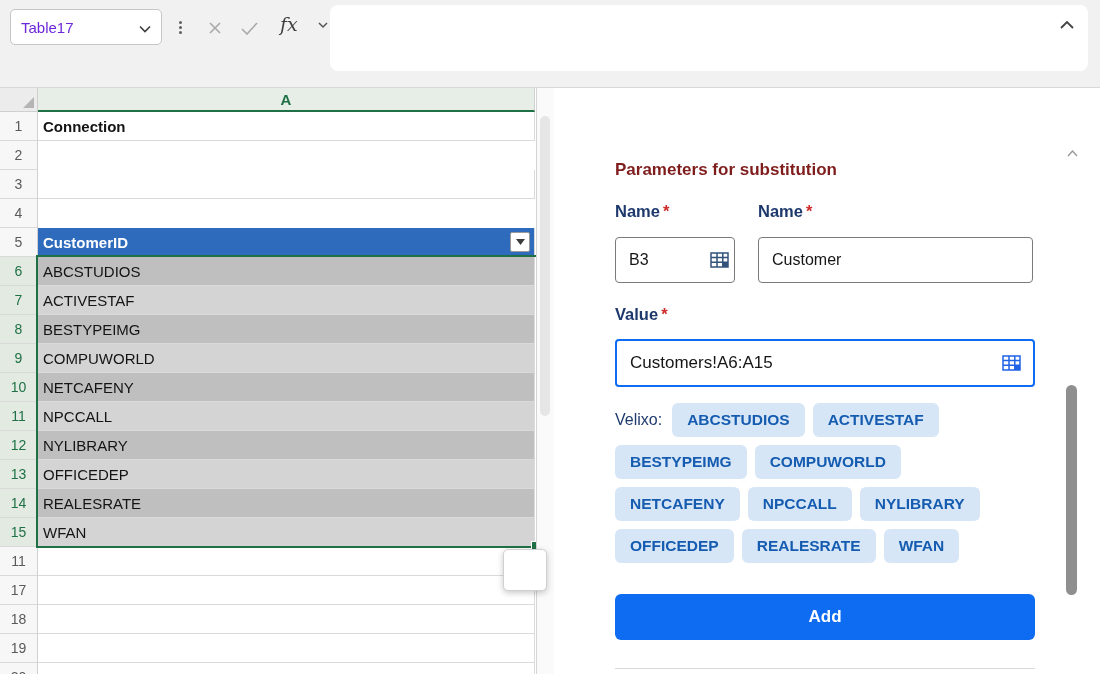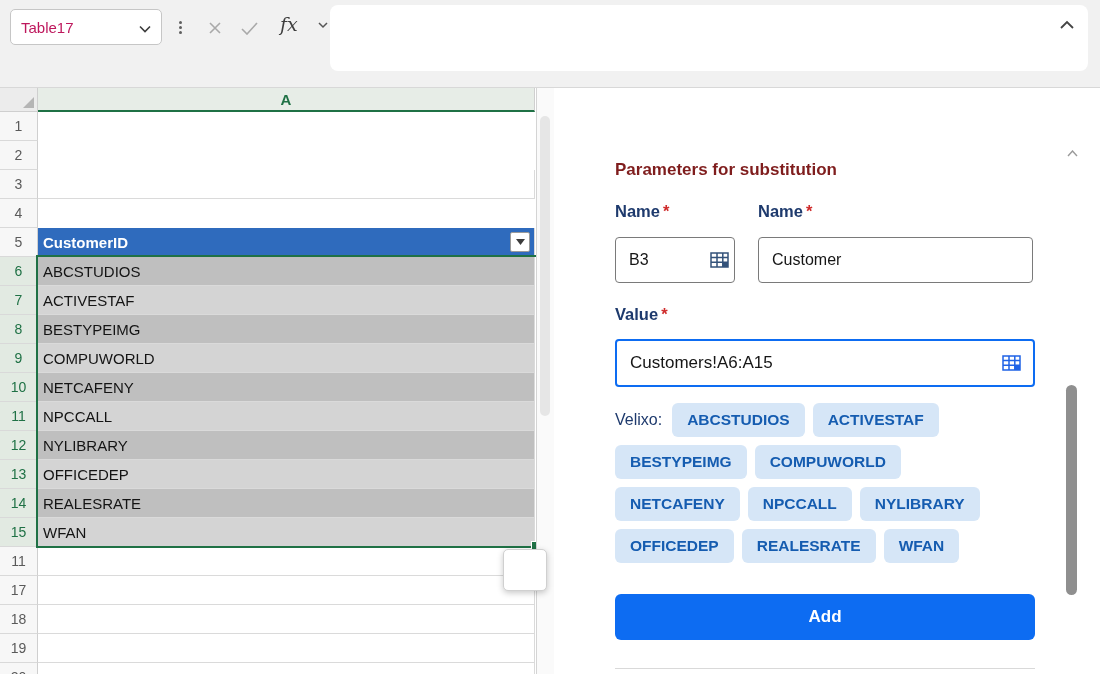--- a/index.html
+++ b/index.html
@@ -4,21 +4,21 @@
 <style>
   html,body{margin:0;padding:0;width:1100px;height:674px;overflow:hidden;
     font-family:"Liberation Sans","DejaVu Sans",sans-serif;background:#fff;}
   .app{position:relative;width:1100px;height:674px;overflow:hidden;}
 
   
   .topbar{position:absolute;left:0;top:0;width:1100px;height:88px;background:#f1f1f1;
     border-bottom:1px solid #d8d8d8;box-sizing:border-box;}
   .namebox{position:absolute;left:10px;top:9px;width:152px;height:36px;background:#fff;
     border:1px solid #c6c6c6;border-radius:5px;box-sizing:border-box;display:flex;
-    align-items:center;justify-content:space-between;padding:0 10px;font-size:15px;color:#be185d;cursor:default;}
+    align-items:center;justify-content:space-between;padding:0 10px;font-size:15px;color:#6d28d9;cursor:default;}
   .kebab{position:absolute;left:172px;top:15px;width:16px;height:24px;display:flex;flex-direction:column;
     align-items:center;justify-content:center;gap:2px;}
   .kebab i{width:3px;height:3px;border-radius:50%;background:#5f5f5f;}
   .tbtn{position:absolute;top:15px;width:26px;height:26px;display:flex;align-items:center;justify-content:center;}
   .fxwrap{position:absolute;left:280px;top:13px;display:flex;align-items:center;gap:20px;}
   .fx{font-family:"DejaVu Serif",serif;font-style:italic;font-size:19px;color:#3f3f3f;}
   .fbar{position:absolute;left:330px;top:5px;width:758px;height:66px;background:#fff;border-radius:8px;}
   .fbar-expand{position:absolute;right:10px;top:8px;width:22px;height:22px;display:flex;align-items:center;justify-content:center;}
 
   
@@ -149,20 +149,21 @@
     <div class="rh sel" style="top:343px">12</div>
     <div class="rh sel" style="top:372px">13</div>
     <div class="rh sel" style="top:401px">14</div>
     <div class="rh sel" style="top:430px">15</div>
     <div class="rh" style="top:459px">11</div>
     <div class="rh" style="top:488px">17</div>
     <div class="rh" style="top:517px">18</div>
     <div class="rh" style="top:546px">19</div>
     <div class="rh" style="top:575px">20</div>
 
+    <div class="cell b" style="top:24px">Connection</div>
     <div class="cell" style="top:82px"></div>
     <div class="cell thead" style="top:140px">
       <span>CustomerID</span>
       <span class="dd">
         <svg width="9" height="6" viewBox="0 0 9 6">
             <path d="M0 0h9L4.5 6z" fill="#3c3c3c"></path>
           </svg>
       </span>
     </div>
     <div class="cell band-d" style="top:169px">ABCSTUDIOS</div>

